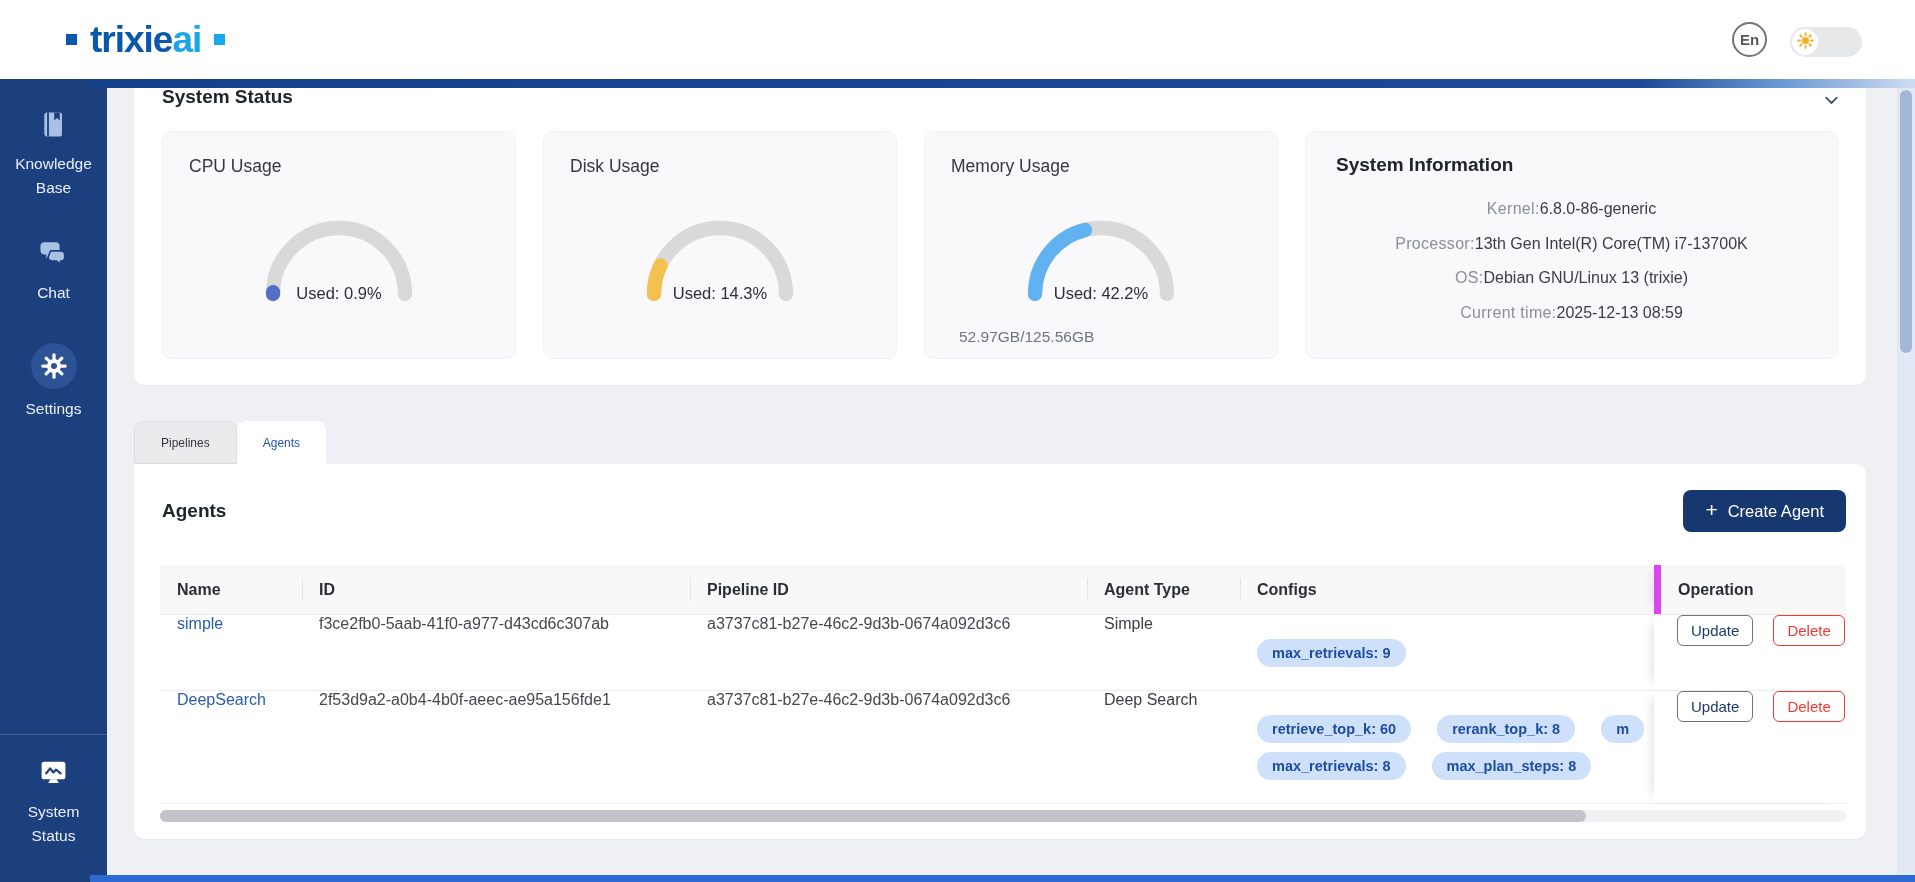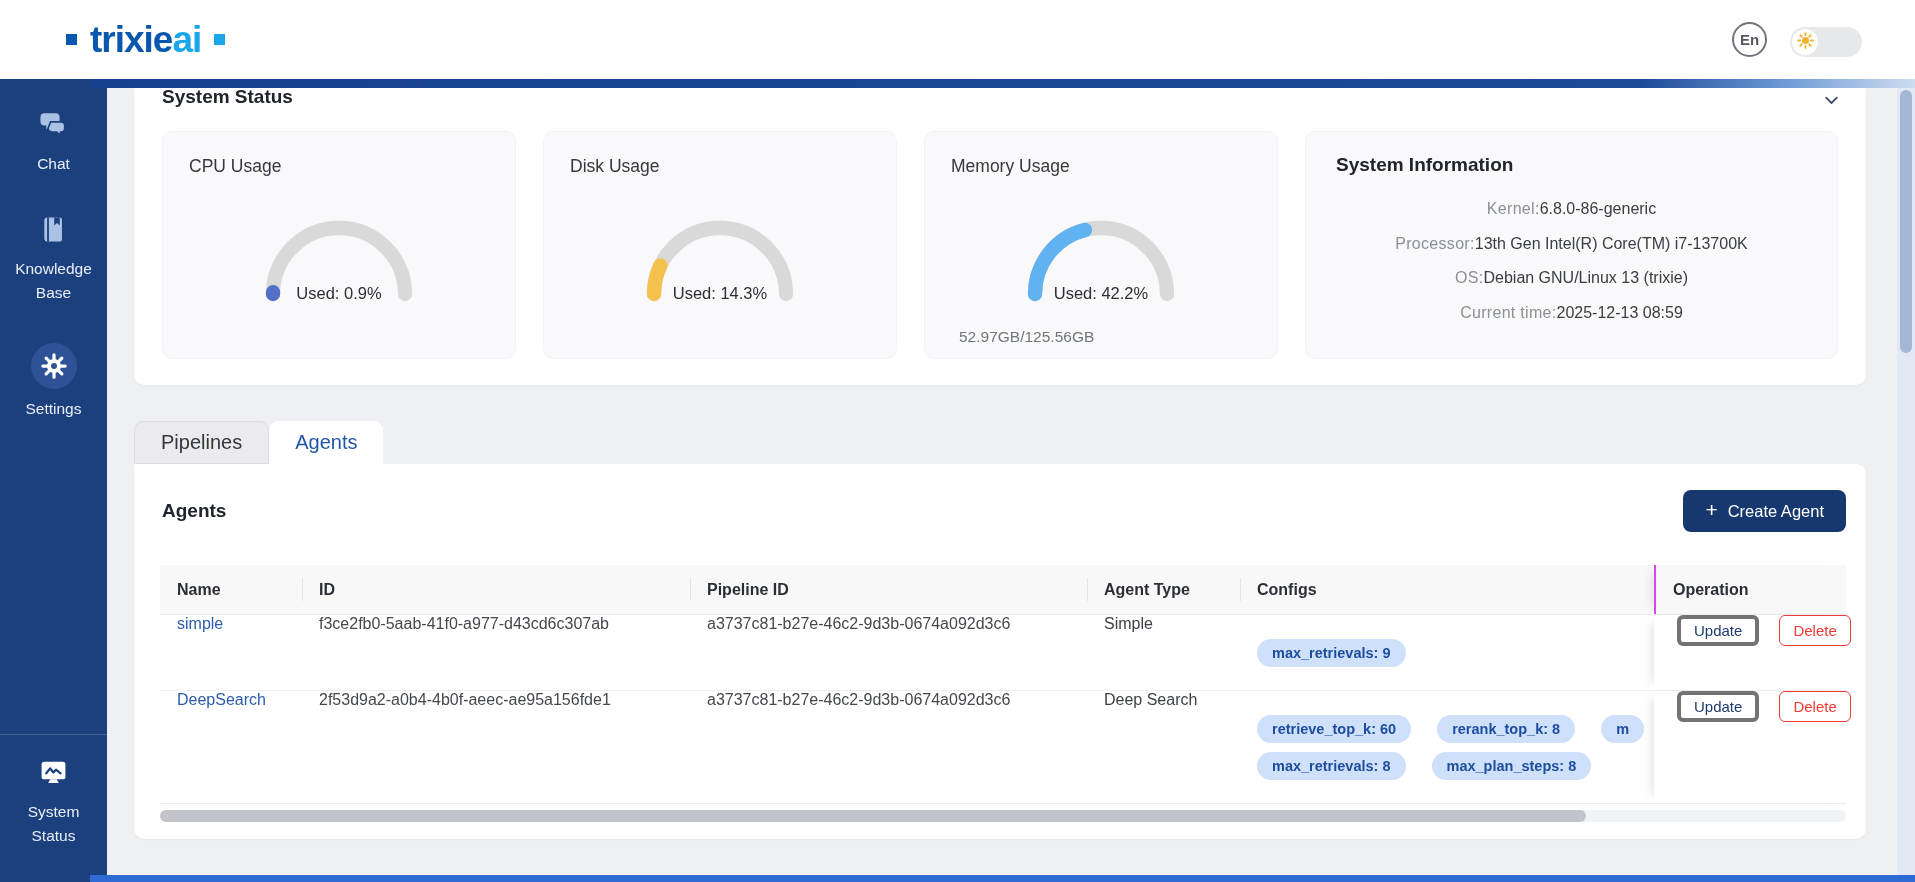--- a/index.html
+++ b/index.html
@@ -55,56 +55,56 @@
   .mem-detail{position:absolute;top:196px;left:34px;font-size:15.5px;color:#70747c;}
   .info-card{flex:1;background:#f9f9fb;border-radius:10px;padding:22px 30px;box-sizing:border-box;
              border:1px solid #f2f2f4;}
   .info-title{font-size:19px;font-weight:bold;color:#20242b;}
   .info-rows{margin-top:16px;}
   .info-row{display:flex;justify-content:center;align-items:center;height:34.5px;}
   .info-label{color:#8b8f97;font-size:16px;letter-spacing:.3px;}
   .info-value{color:#3a3d43;font-size:16px;}
   
   .tabs{position:absolute;left:27px;top:333px;display:flex;}
-  .tab{height:43px;padding:7px 26px;display:flex;align-items:center;font-size:20px;
+  .tab{height:43px;padding:7px 26px;display:flex;align-items:center;font-size:12px;
        border-radius:9px 9px 0 0;cursor:pointer;box-sizing:border-box;}
   .tab.inactive{background:#ebebee;border:1px solid #dddde1;color:#33363c;}
   .tab.active{background:#ffffff;color:#2257a8;}
   
   .agents-card{position:absolute;left:27px;top:376px;width:1732px;height:375px;background:#fff;
                border-radius:0 10px 10px 10px;box-sizing:border-box;
                box-shadow:0 1px 2px rgba(0,0,0,0.04);}
   .agents-head{display:flex;justify-content:space-between;align-items:center;padding:26px 20px 0 28px;}
   .agents-title{font-size:19px;font-weight:bold;color:#20242b;}
   .create-btn{height:42px;padding:0 22px;background:#17386e;color:#fff;border:none;border-radius:8px;
               font-size:16.5px;display:flex;align-items:center;gap:10px;cursor:pointer;
               font-family:"Liberation Sans",sans-serif;}
   .plus{font-size:21px;font-weight:400;margin-top:-2px;}
   .table{margin:33px 20px 0 26px;width:1686px;}
   .grid{display:grid;grid-template-columns:142px 388px 397px 153px 414px 192px;}
   .thead{background:#f8f8f9;border-bottom:1px solid #ececee;}
   .th{height:49px;display:flex;align-items:center;padding-left:17px;font-size:16px;color:#2b2e34;
       font-weight:bold;position:relative;box-sizing:border-box;}
   .th.sep::before{content:"";position:absolute;left:0;top:13px;bottom:13px;width:1px;background:#e3e4e7;}
-  .th.op{border-left:2px solid #d946ef;box-shadow:-10px 0 10px -8px rgba(0,0,0,0.10);}
+  .th.op{border-left:7px solid #d946ef;box-shadow:-10px 0 10px -8px rgba(0,0,0,0.10);}
   .trow{border-bottom:1px solid #edeef1;}
   .trow.tall .td{min-height:112px;}
   .td{display:flex;padding-left:17px;font-size:16px;color:#3c3f45;min-height:75px;
       box-sizing:border-box;}
   .td.cfg{flex-direction:column;align-items:flex-start;justify-content:center;gap:9px;
           overflow:hidden;padding-right:0;}
   .badge-line{display:flex;gap:26px;}
   .badge{background:#cfe0fb;color:#1c4d9e;font-size:14.5px;font-weight:bold;padding:6px 15px;
          border-radius:14px;white-space:nowrap;flex:0 0 auto;}
   .row-link{color:#2a5cab;text-decoration:none;cursor:pointer;}
   .td.mono{color:#45484e;}
   .td.op{background:#fff;box-shadow:-10px 0 10px -8px rgba(0,0,0,0.12);gap:20px;padding-left:23px;}
   .btn{height:31px;padding:0 13px;border-radius:6px;background:#fff;font-size:15px;cursor:pointer;
        font-family:"Liberation Sans",sans-serif;}
-  .btn.update{border:4px solid #737373;color:#1d3b6f;}
+  .btn.update{border:1px solid #737373;color:#1d3b6f;}
   .btn.delete{border:1px solid #ee3b34;color:#ee3b34;}
   .hscroll{margin:6px 20px 0 26px;height:12px;background:#f1f2f4;border-radius:6px;position:relative;
            width:1686px;}
   .hthumb{position:absolute;left:0;top:0;height:12px;width:84.6%;background:#c2c4c9;border-radius:6px;
           cursor:pointer;}
 </style>
 </head>
 <body>
 
 <div class="app">
@@ -134,33 +134,33 @@
               </svg></span>
         </div>
       </div>
     </div>
   </div>
 
   <div class="topbar"></div>
 
   <div class="sidebar">
       <div class="side-item">
-        <span><svg width="33" height="31" viewBox="0 0 24 24">
-            <path fill="#a9c2e4" d="M5 3.2h8.6a3.1 3.1 0 0 1 3.1 3.1v3.4a3.1 3.1 0 0 1-3.1 3.1h-3.9l-3.3 2.8v-2.8H5a3.1 3.1 0 0 1-3.1-3.1V6.3A3.1 3.1 0 0 1 5 3.2z"></path>
-            <path fill="#a9c2e4" stroke="#1c3f7e" stroke-width="1.3" d="M9.8 9.9h7.9a3 3 0 0 1 3 3v2a2.9 2.9 0 0 1-2.9 2.9h-.3v2.7l-3.2-2.7h-3.5a3 3 0 0 1-3-3z"></path>
-          </svg></span>
-        <div class="side-label">Chat</div>
-      </div>
-      <div class="side-item">
         <span><svg width="29" height="31" viewBox="0 0 24 24">
             <path fill="#a9c2e4" d="M7 2h10.2A1.8 1.8 0 0 1 19 3.8v16.4a1.8 1.8 0 0 1-1.8 1.8H7a2.6 2.6 0 0 1-2.6-2.6V4.6A2.6 2.6 0 0 1 7 2z"></path>
             <rect x="6.7" y="2" width="1.5" height="20" fill="#1c3f7e"></rect>
             <path fill="#1c3f7e" d="M12.6 2h4.6v6.6l-2.3-1.9-2.3 1.9z"></path>
           </svg></span>
         <div class="side-label">Knowledge Base</div>
+      </div>
+      <div class="side-item">
+        <span><svg width="33" height="31" viewBox="0 0 24 24">
+            <path fill="#a9c2e4" d="M5 3.2h8.6a3.1 3.1 0 0 1 3.1 3.1v3.4a3.1 3.1 0 0 1-3.1 3.1h-3.9l-3.3 2.8v-2.8H5a3.1 3.1 0 0 1-3.1-3.1V6.3A3.1 3.1 0 0 1 5 3.2z"></path>
+            <path fill="#a9c2e4" stroke="#1c3f7e" stroke-width="1.3" d="M9.8 9.9h7.9a3 3 0 0 1 3 3v2a2.9 2.9 0 0 1-2.9 2.9h-.3v2.7l-3.2-2.7h-3.5a3 3 0 0 1-3-3z"></path>
+          </svg></span>
+        <div class="side-label">Chat</div>
       </div>
       <div class="side-item active">
         <span class="icon-circle">
           <svg width="30" height="30" viewBox="0 0 24 24">
             <g fill="#ffffff">
               <rect x="10.7" y="1.8" width="2.6" height="20.4" rx="1.3"></rect>
               <rect x="10.7" y="1.8" width="2.6" height="20.4" rx="1.3" transform="rotate(45 12 12)"></rect>
               <rect x="10.7" y="1.8" width="2.6" height="20.4" rx="1.3" transform="rotate(90 12 12)"></rect>
               <rect x="10.7" y="1.8" width="2.6" height="20.4" rx="1.3" transform="rotate(135 12 12)"></rect>
               <circle cx="12" cy="12" r="5.6"></circle>

